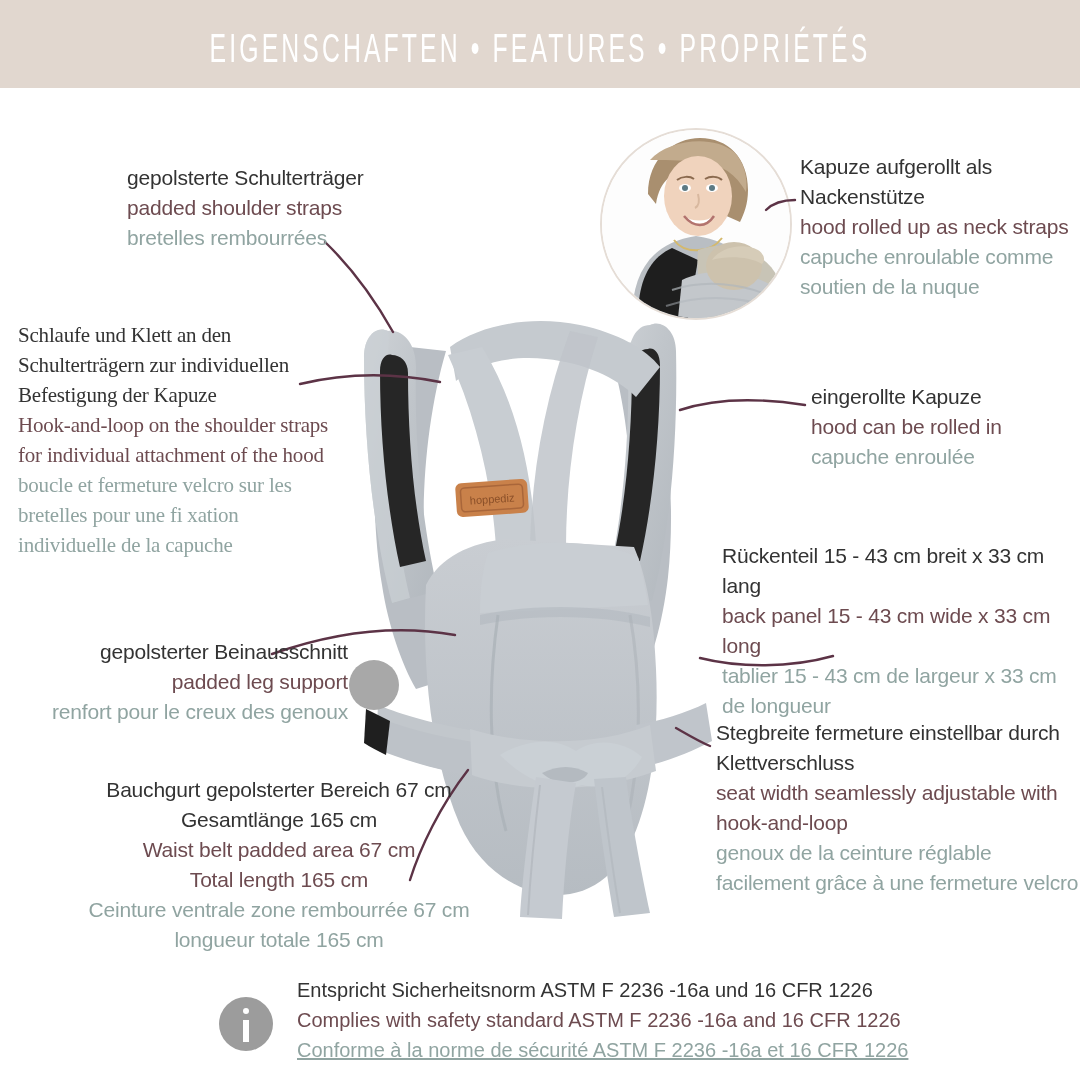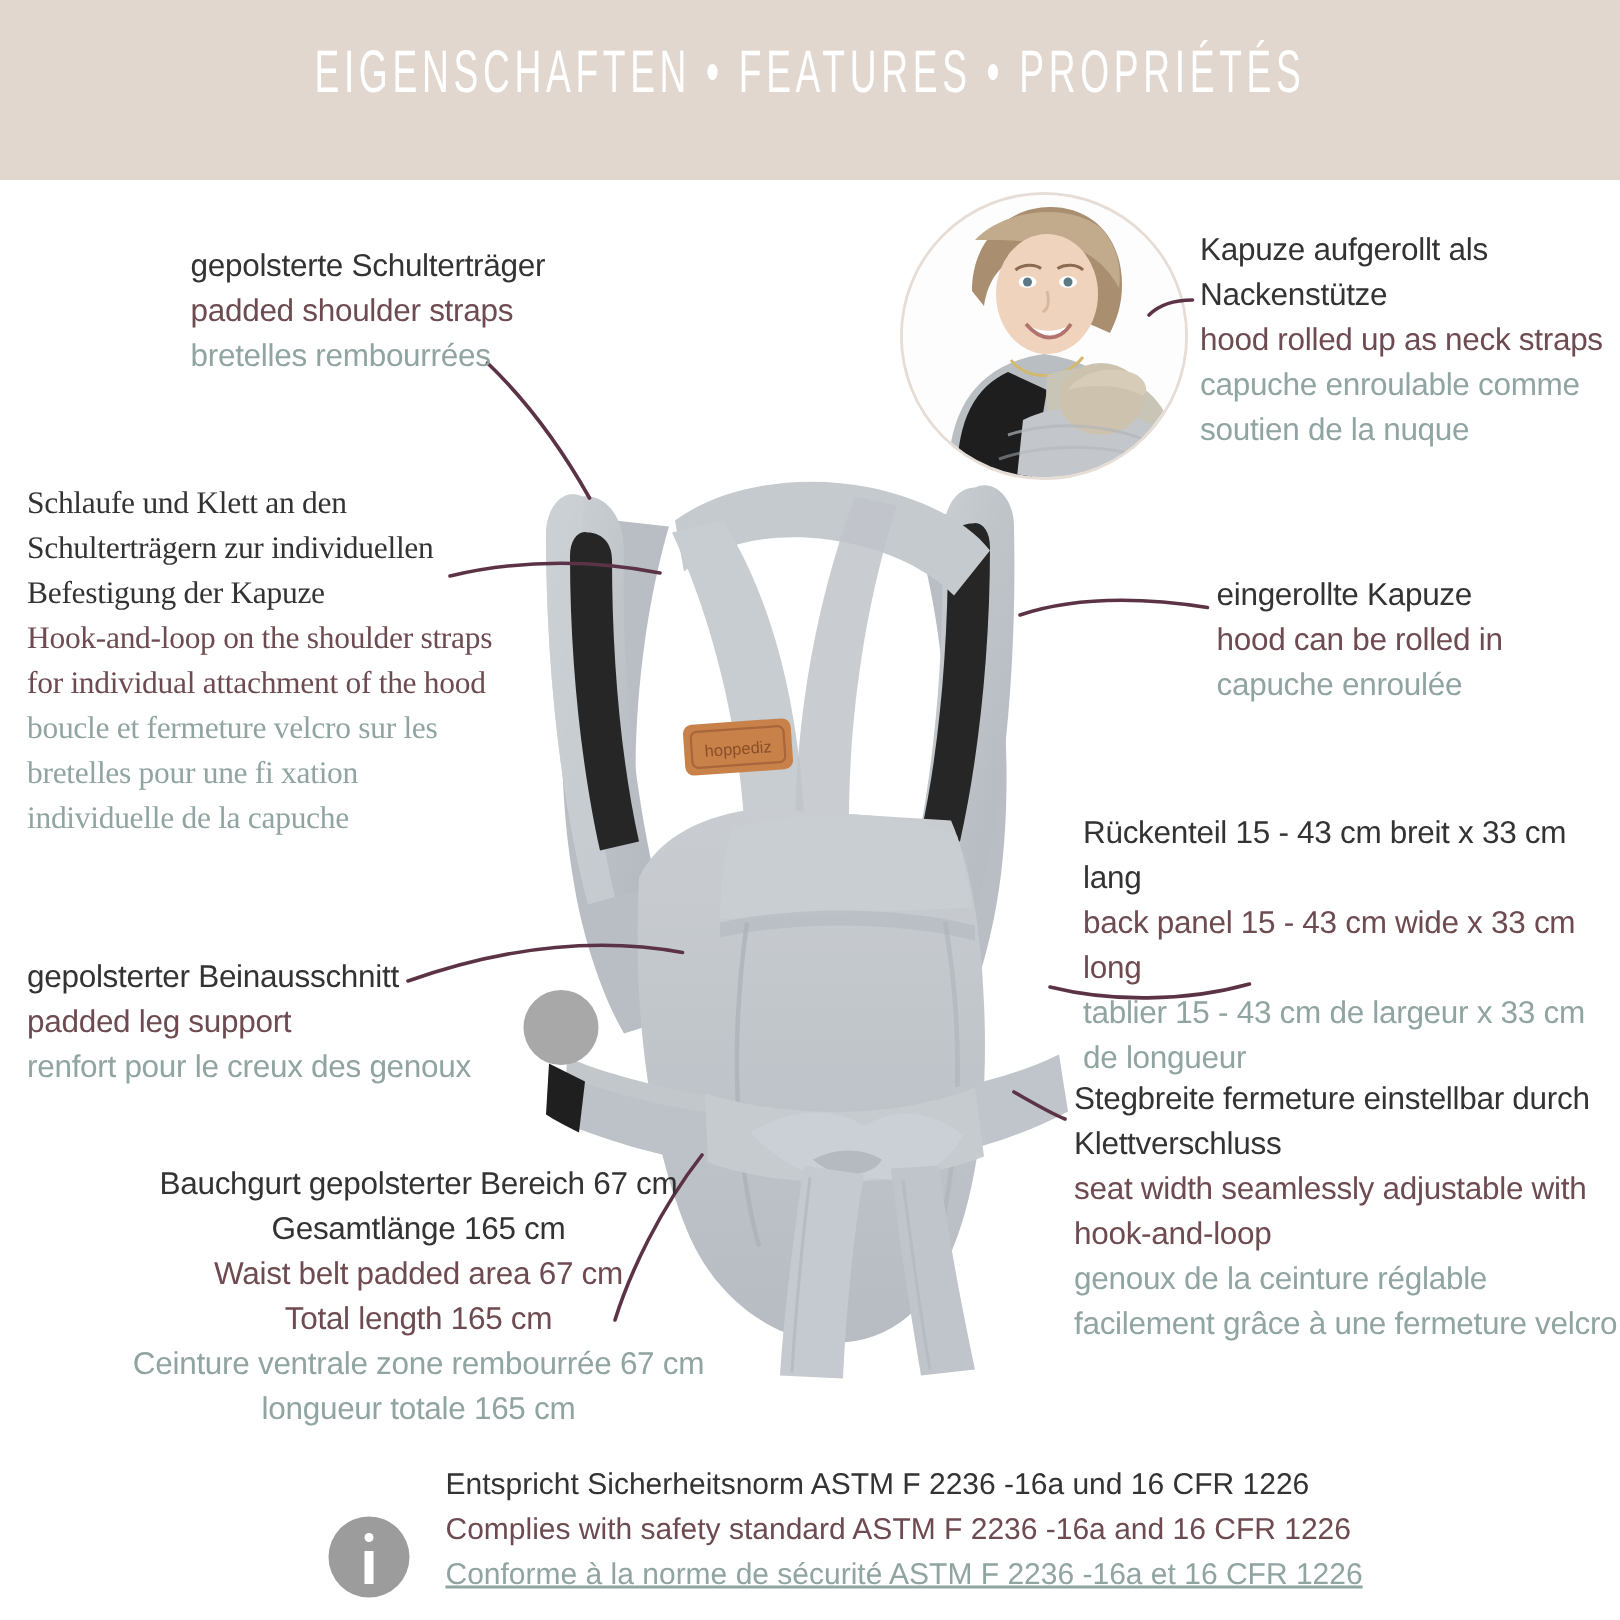--- a/index.html
+++ b/index.html
@@ -13,21 +13,21 @@
   .page {
     position: relative;
     width: 1080px; height: 1080px;
     background: #ffffff;
   }
 
   
   .header-band {
     position: absolute;
     left: 0; top: 0;
-    width: 1080px; height: 120px;
+    width: 1080px; height: 88px;
     background: #e1d7cf;
   }
   .header-title {
     position: absolute;
     left: 0; top: 26px;
     width: 1080px;
     text-align: center;
     color: #ffffff;
     font-family: "Liberation Sans", sans-serif;
     font-size: 40px;
@@ -46,33 +46,33 @@
     line-height: 30px;
     letter-spacing: -0.2px;
   }
   .tblock .de { color: #333333; display: block; }
   .tblock .en { color: #6d4b50; display: block; }
   .tblock .fr { color: #90a4a1; display: block; }
 
   
   #blk-shoulder   { left: 127px;  top: 163px;  width: 300px; }
   #blk-hookloop   { left: 18px;   top: 320px;  width: 320px; font-family: Liberation Serif, serif; }
-  #blk-legsupport { left: 18px;   top: 637px;  width: 330px; }
+  #blk-legsupport { left: 18px;   top: 637px;  width: 330px; text-align: right; }
   #blk-waistbelt  { left: 79px;   top: 775px;  width: 400px; text-align: center; }
   #blk-hood-neck  { left: 800px;  top: 152px;  width: 280px; }
   #blk-hood-roll  { left: 811px;  top: 382px;  width: 260px; }
   #blk-backpanel  { left: 722px;  top: 541px;  width: 358px; }
   #blk-seatwidth  { left: 716px;  top: 718px;  width: 364px; }
 
   
   .footer-note {
     position: absolute;
     left: 219px; top: 975px;
     display: flex;
-    align-items: flex-end;
+    align-items: center;
     gap: 24px;
   }
   .info-icon {
     width: 54px; height: 54px;
     border-radius: 50%;
     background: #9c9c9c;
     position: relative;
     flex: 0 0 auto;
     margin-top: 8px;
   }

